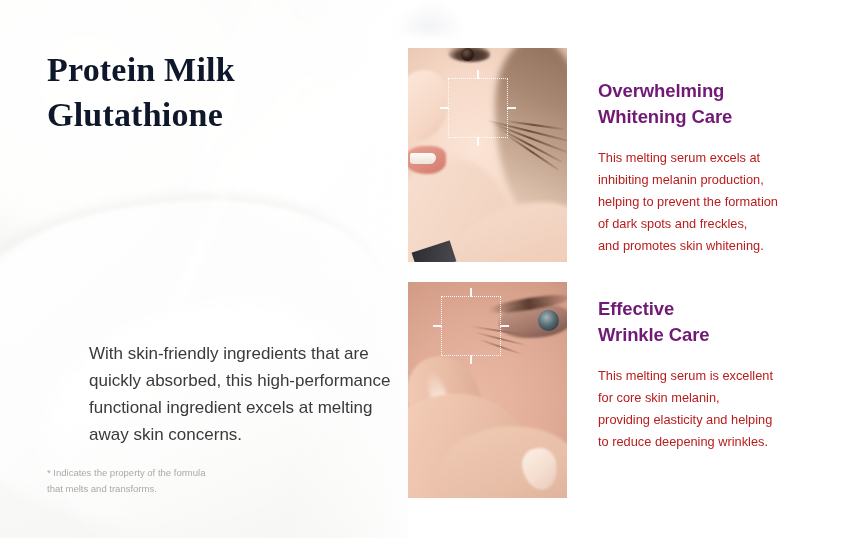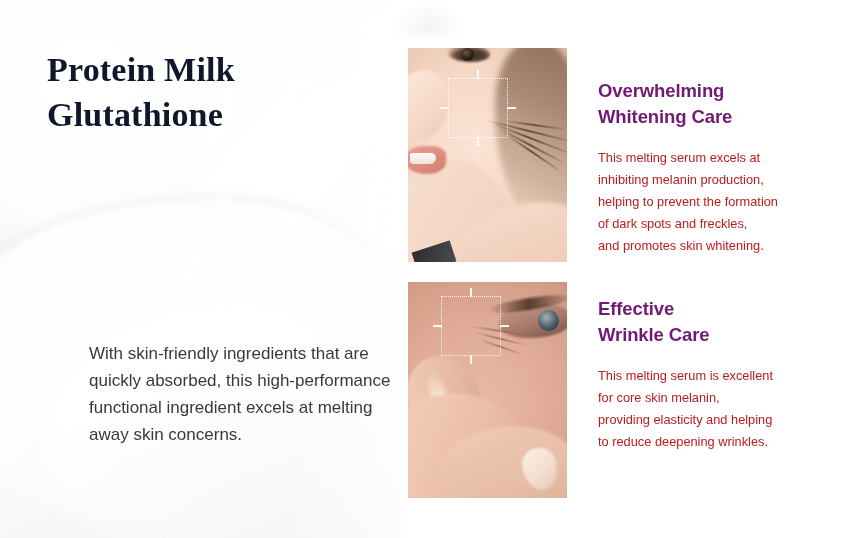--- a/index.html
+++ b/index.html
@@ -347,20 +347,22 @@
   <div class="wisp"></div>
 
   <h1 class="title">Protein Milk
 Glutathione</h1>
 
   <p class="lead">With skin-friendly ingredients that are
 quickly absorbed, this high-performance
 functional ingredient excels at melting
 away skin concerns.</p>
 
+  <p class="footnote">* Indicates the property of the formula
+    that melts and transforms.</p>
 
   <div class="photo photo-1">
     <div class="photo-art">
       <div class="p1-skin"></div>
       <div class="p1-hairmass"></div>
       <div class="p1-jaw"></div>
       <div class="p1-neck"></div>
       <div class="p1-nose"></div>
       <div class="p1-brow"></div>
       <div class="p1-eye"></div>

